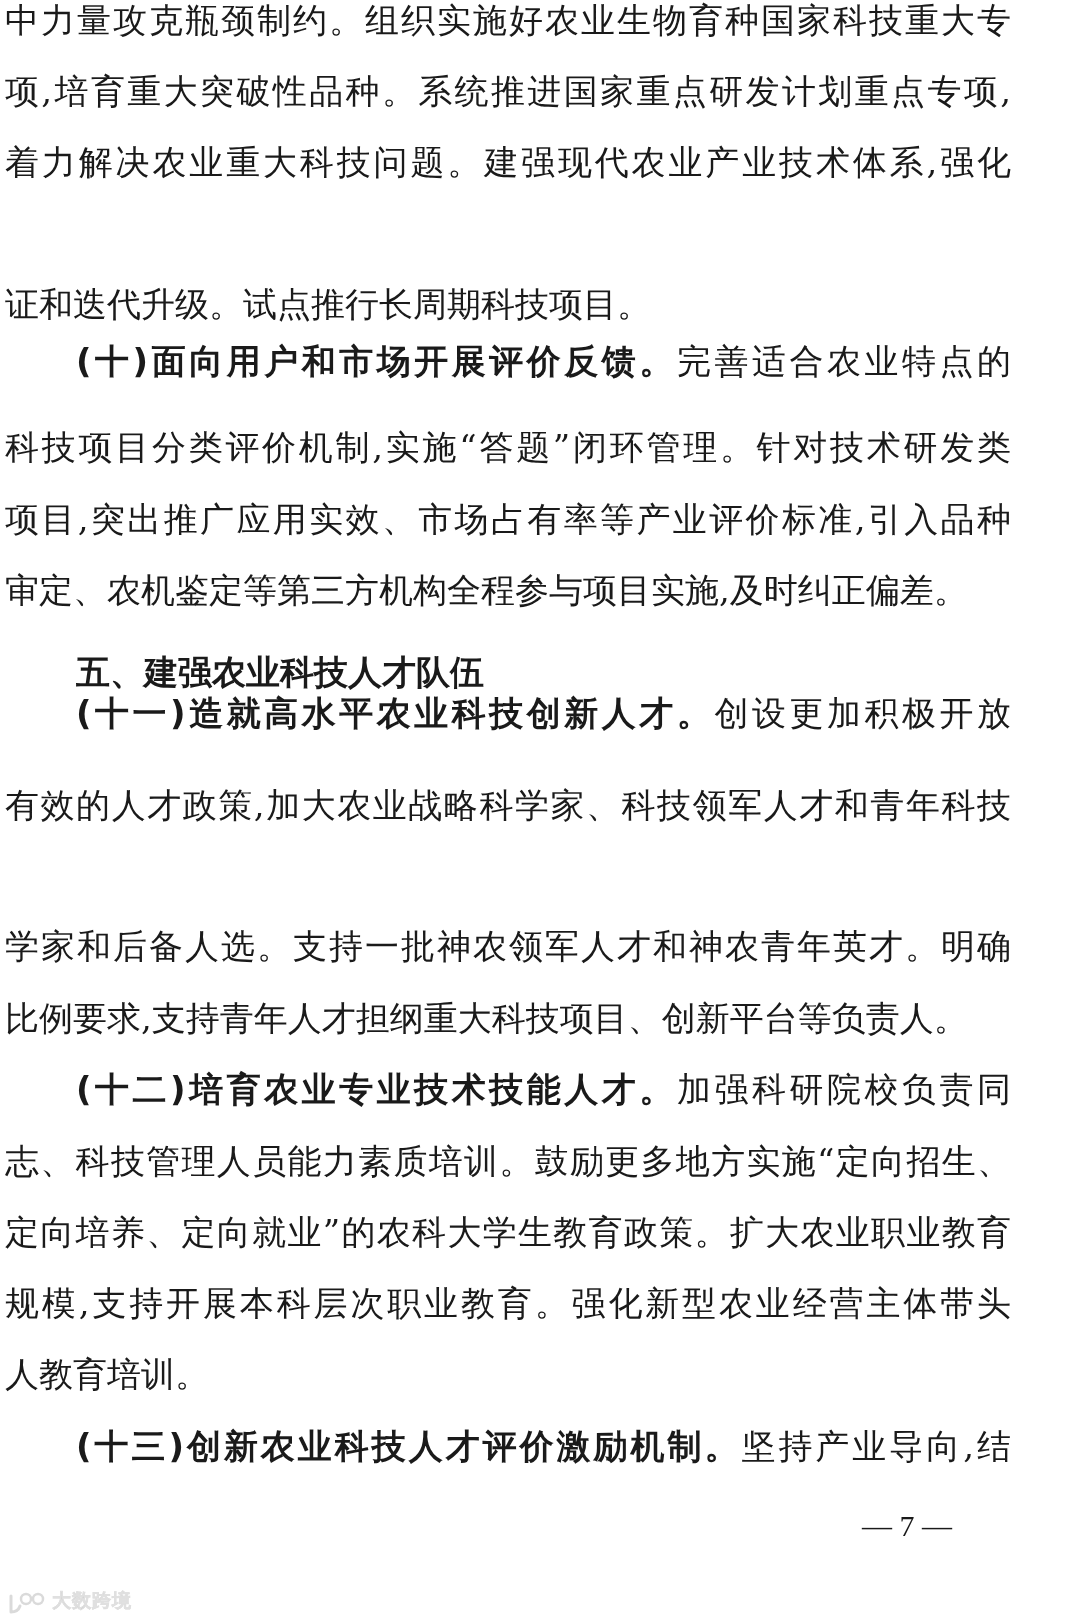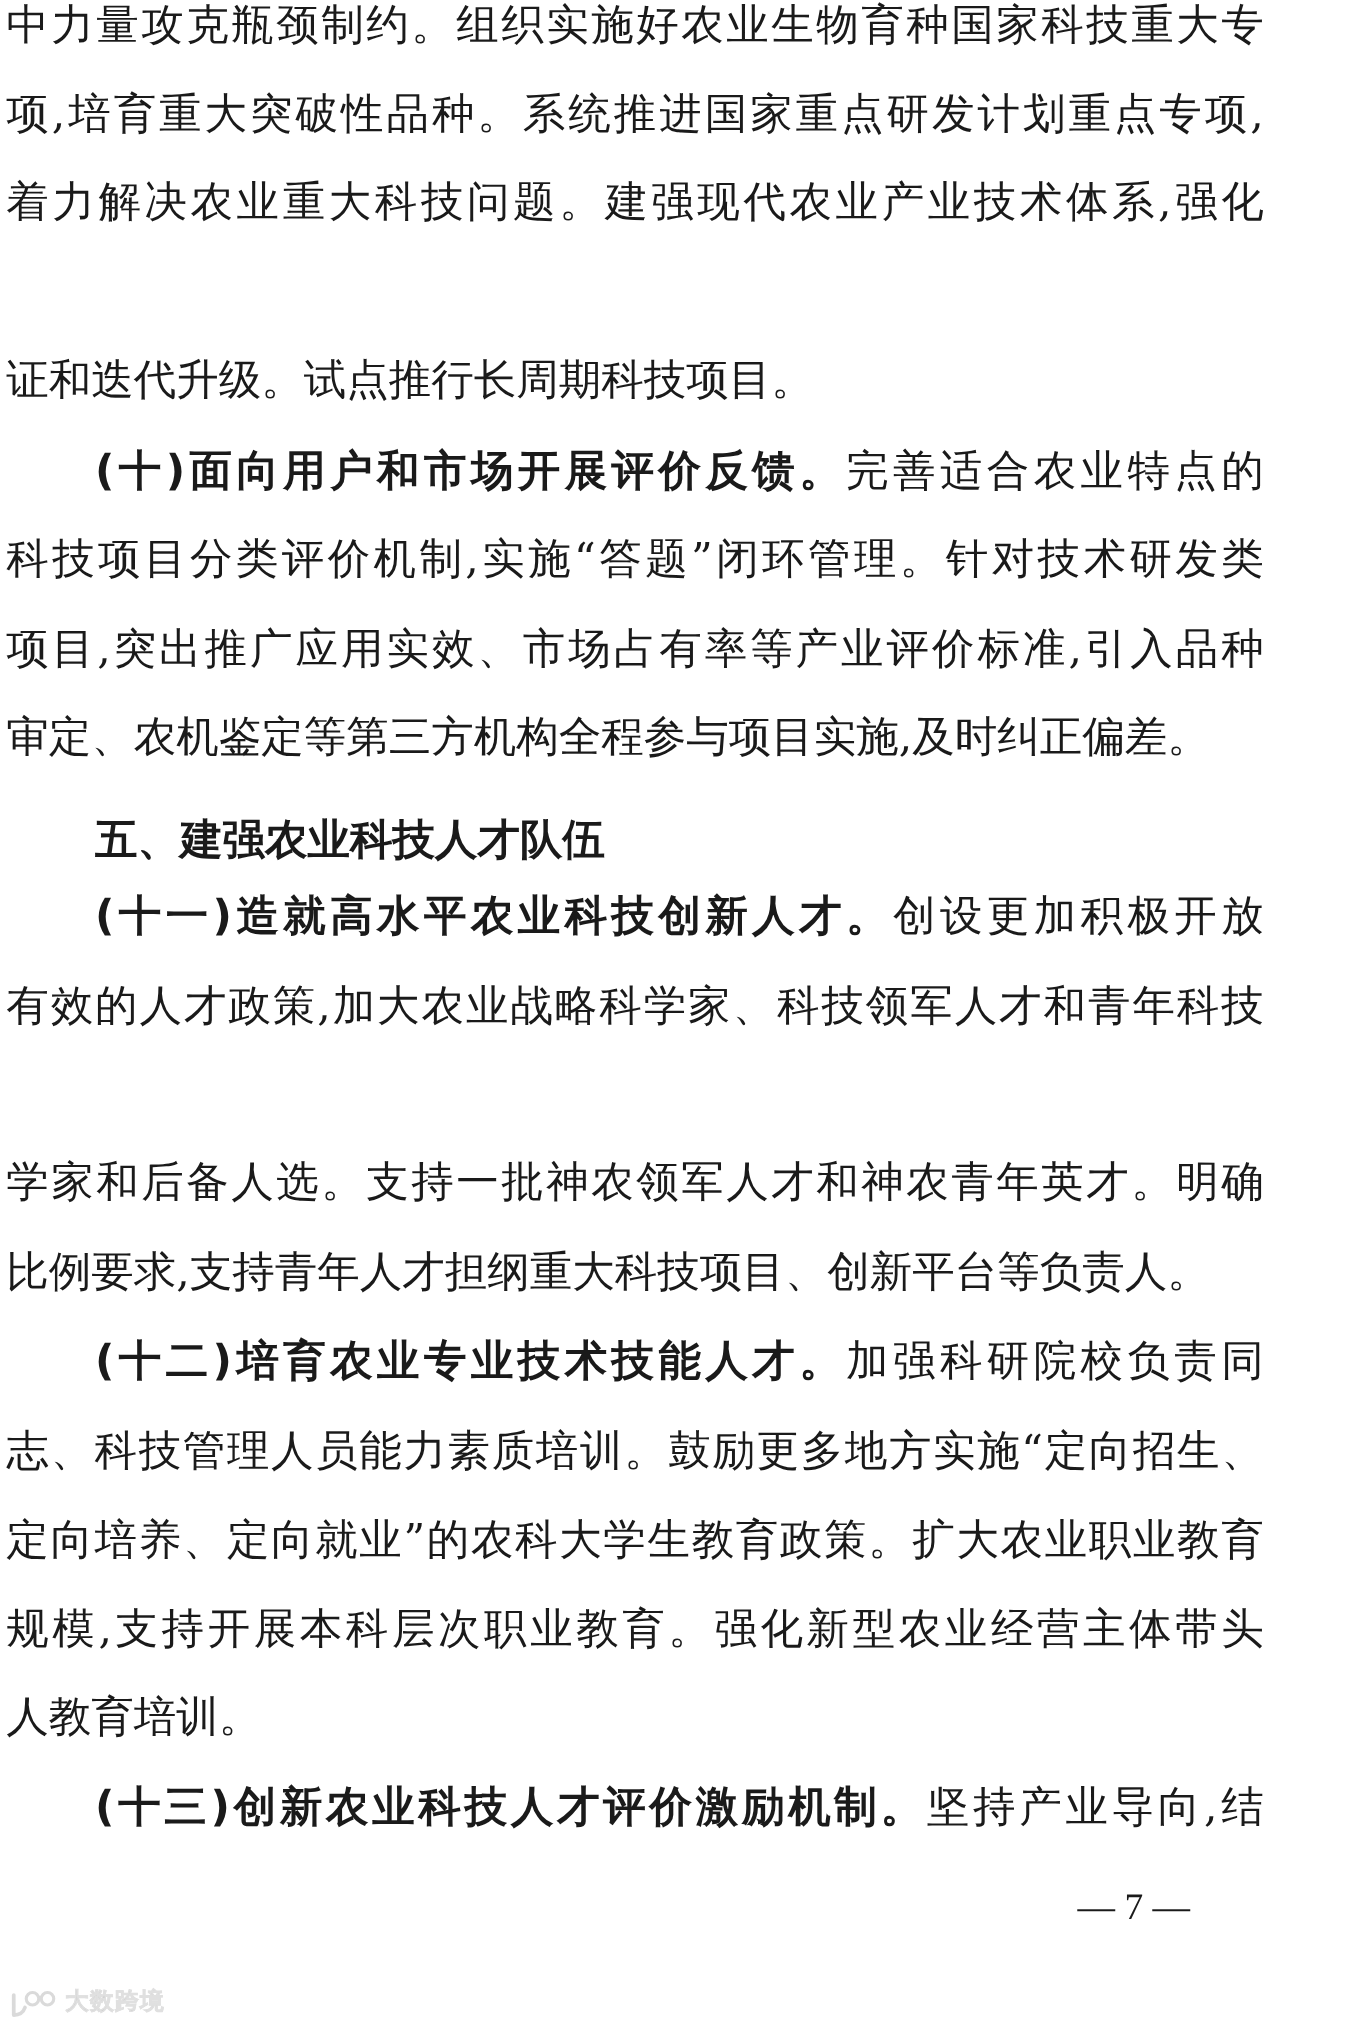--- a/index.html
+++ b/index.html
@@ -90,30 +90,30 @@
 </head>
 <body>
 
 <div class="page">
 
   <div class="line" style="top:-5px;">中力量攻克瓶颈制约。组织实施好农业生物育种国家科技重大专</div>
   <div class="line" style="top:66px;">项,培育重大突破性品种。系统推进国家重点研发计划重点专项,</div>
   <div class="line" style="top:137px;">着力解决农业重大科技问题。建强现代农业产业技术体系,强化</div>
   <div class="line last" style="top:279px;">证和迭代升级。试点推行长周期科技项目。</div>
 
-  <div class="line indent" style="top:352px;">
+  <div class="line indent" style="top:336px;">
     <span class="bold">(十)面向用户和市场开展评价反馈。</span><span>完善适合农业特点的</span>
   </div>
   <div class="line" style="top:422px;">科技项目分类评价机制,实施“答题”闭环管理。针对技术研发类</div>
   <div class="line" style="top:494px;">项目,突出推广应用实效、市场占有率等产业评价标准,引入品种</div>
   <div class="line last" style="top:565px;">审定、农机鉴定等第三方机构全程参与项目实施,及时纠正偏差。</div>
 
   <div class="line indent heading" style="top:635px;">五、建强农业科技人才队伍</div>
 
-  <div class="line indent" style="top:708px;">
+  <div class="line indent" style="top:688px;">
     <span class="bold">(十一)造就高水平农业科技创新人才。</span><span>创设更加积极开放</span>
   </div>
   <div class="line" style="top:780px;">有效的人才政策,加大农业战略科学家、科技领军人才和青年科技</div>
   <div class="line" style="top:921px;">学家和后备人选。支持一批神农领军人才和神农青年英才。明确</div>
   <div class="line last" style="top:993px;">比例要求,支持青年人才担纲重大科技项目、创新平台等负责人。</div>
 
   <div class="line indent" style="top:1064px;">
     <span class="bold">(十二)培育农业专业技术技能人才。</span><span>加强科研院校负责同</span>
   </div>
   <div class="line" style="top:1136px;">志、科技管理人员能力素质培训。鼓励更多地方实施“定向招生、</div>

